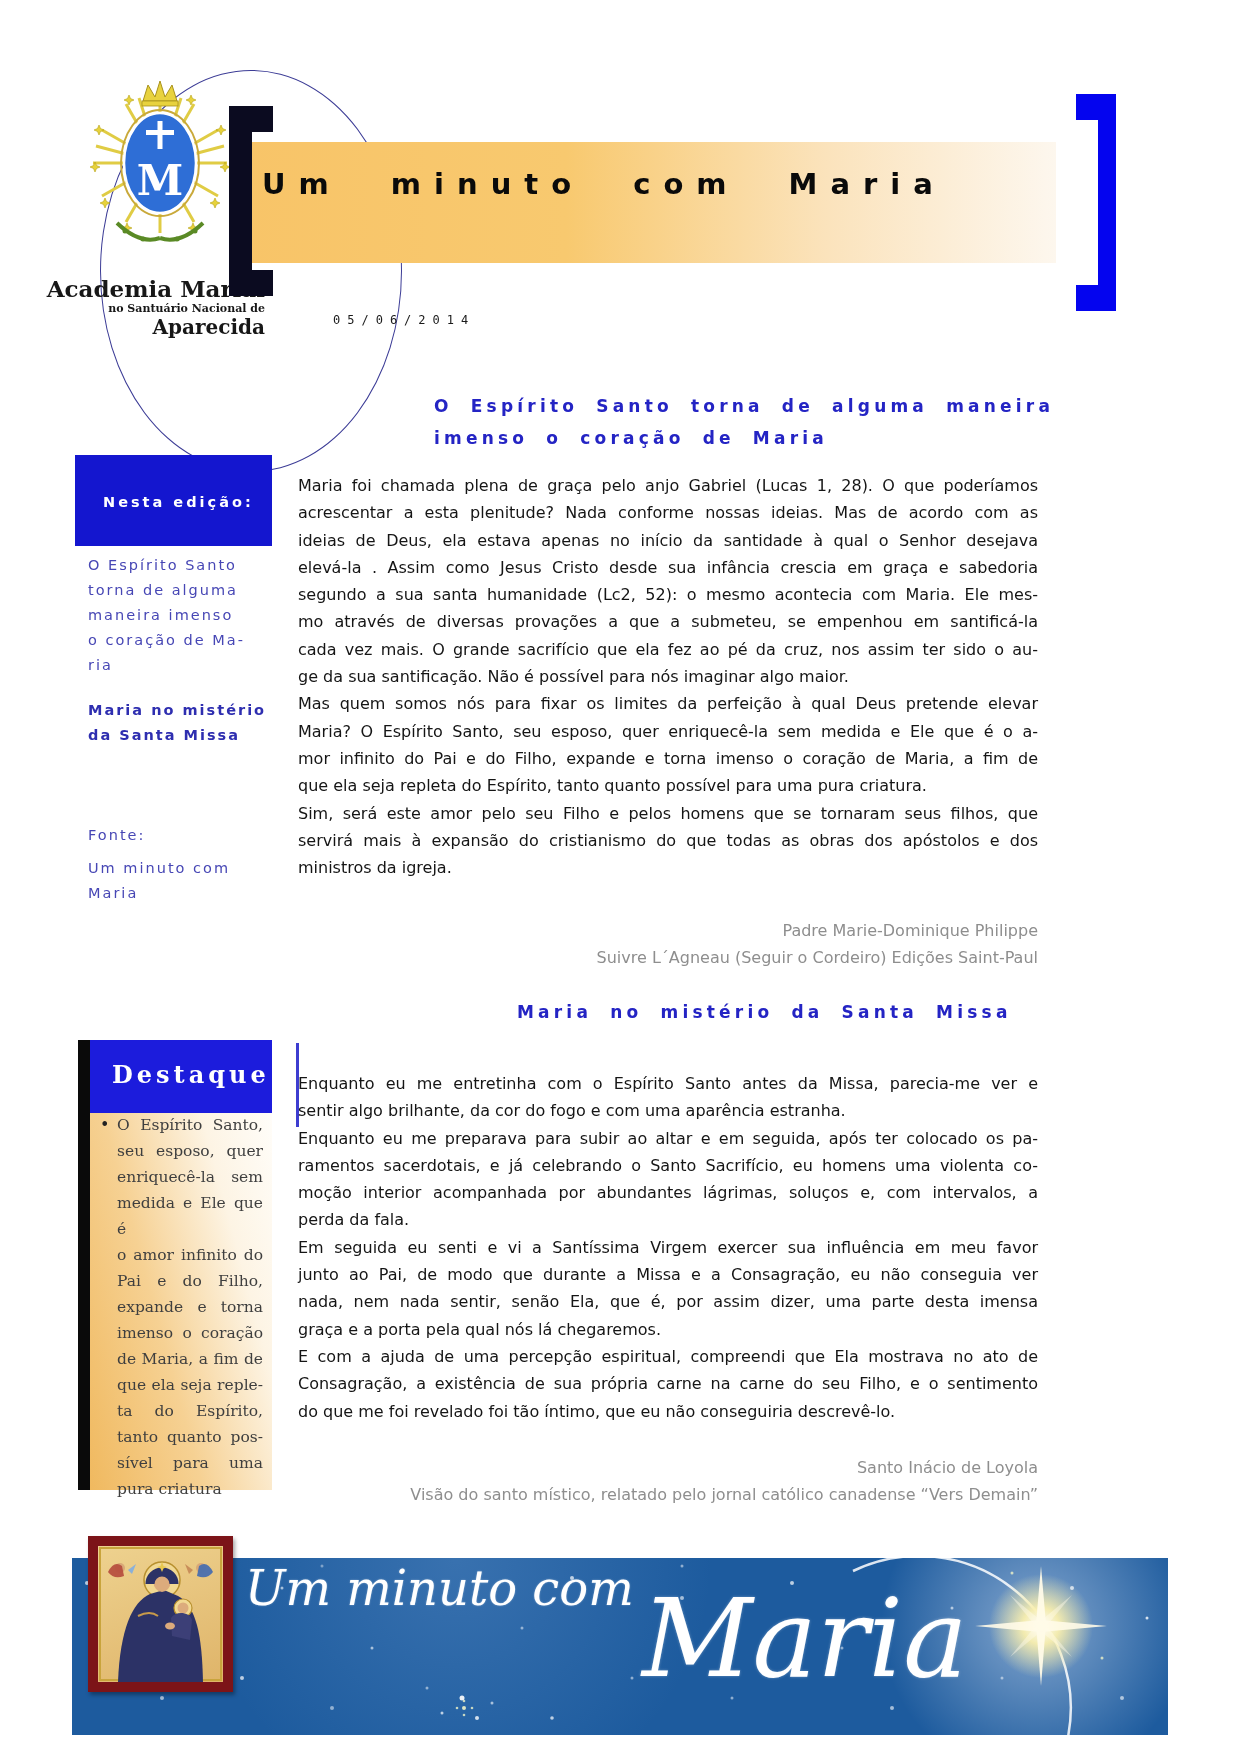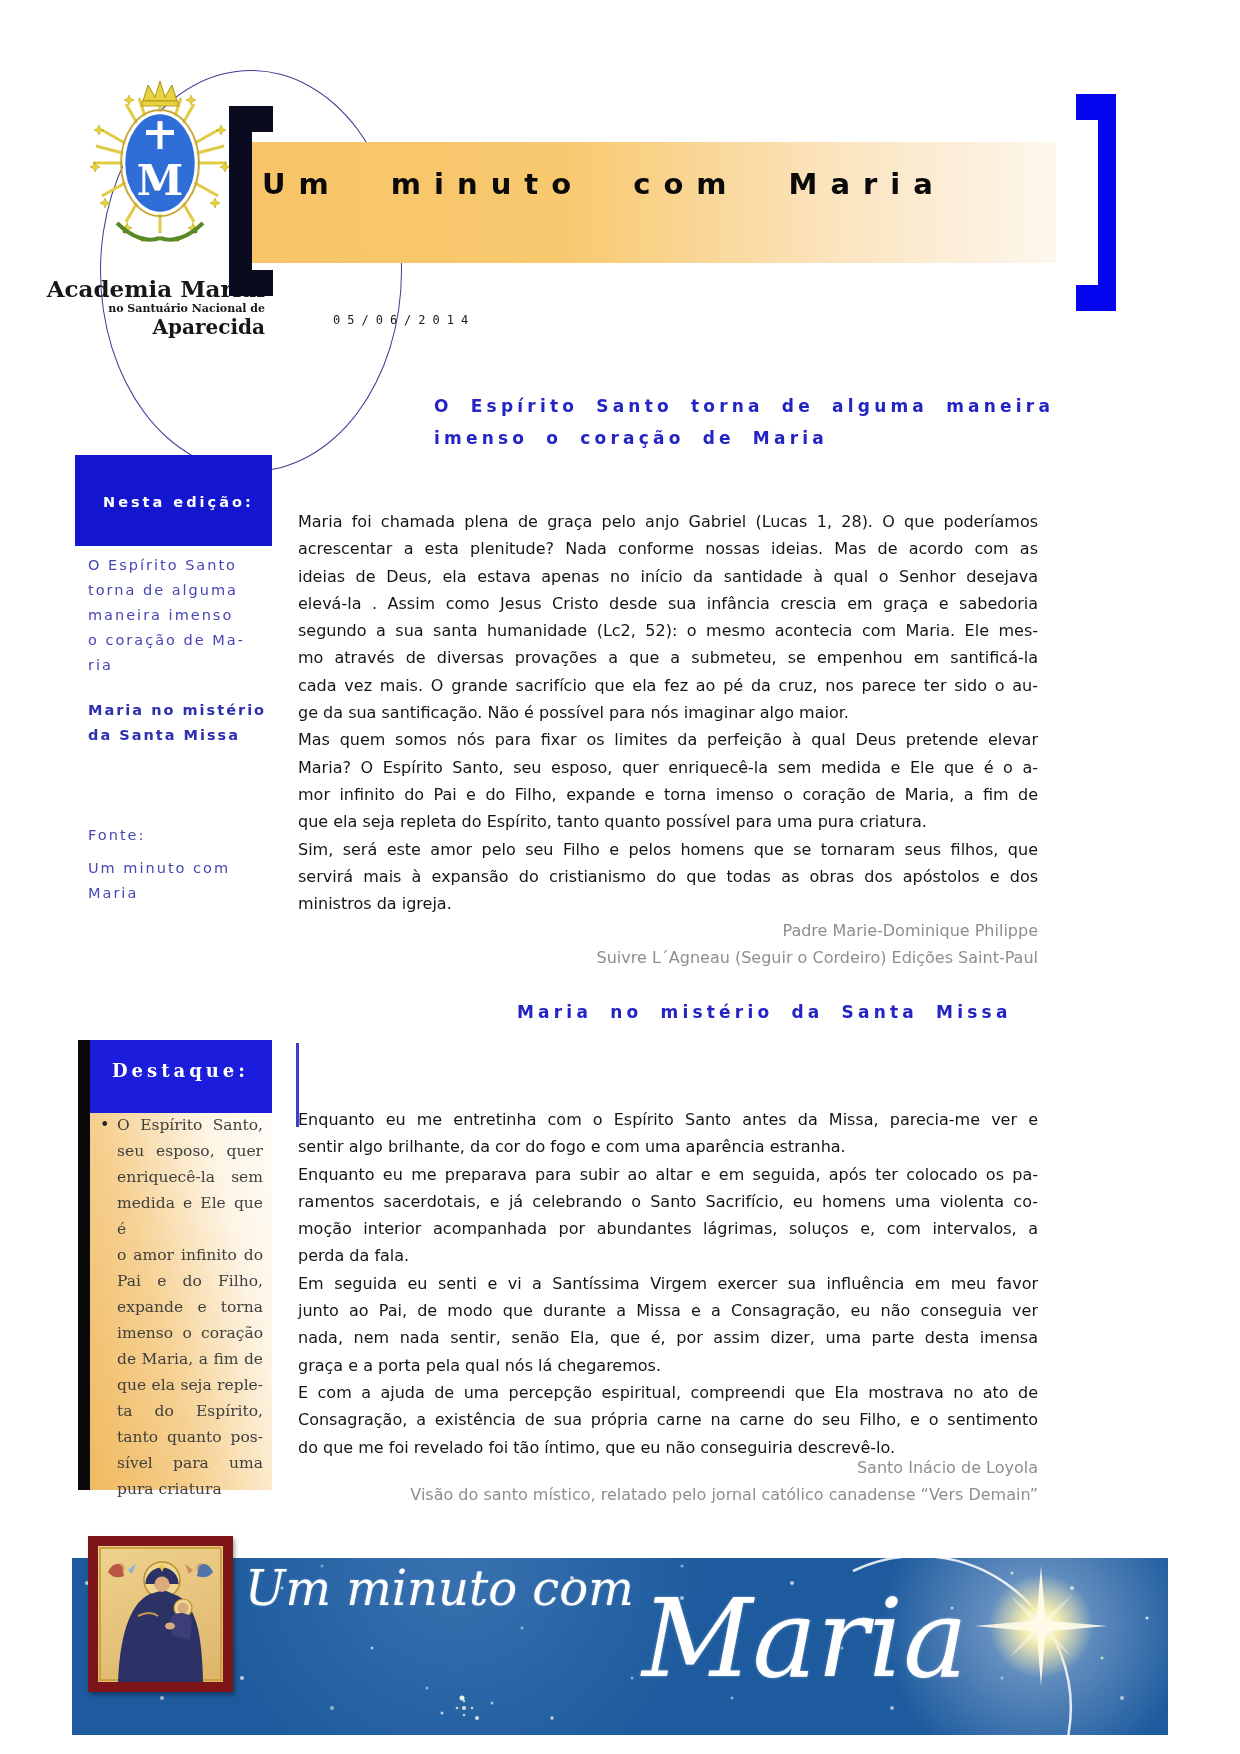--- a/index.html
+++ b/index.html
@@ -43,35 +43,35 @@
         letter-spacing:3px;white-space:nowrap;}
   .side-item{left:88px;width:190px;z-index:2;color:#4747b5;font-size:14.5px;letter-spacing:2px;
         line-height:25px;white-space:pre-line;}
   .side-item.b{color:#2e2eb0;font-weight:bold;}
   .item1-pos{top:553px;}
   .item2-pos{top:698px;}
   .fonte-pos{top:823px;}
   .fonteval-pos{top:856px;}
 
   
-  .article{width:740px;left:298px;z-index:2;font-size:16px;line-height:27.3px;color:#151515;margin-top:36px;}
+  .article{width:740px;left:298px;z-index:2;font-size:16px;line-height:27.3px;color:#151515;}
   .a1-pos{top:472px;}
   .a2-pos{top:1070px;}
   .tl{text-align:justify;text-align-last:justify;}
   .tl-end{text-align-last:left;}
   .attribution{left:298px;width:740px;z-index:2;color:#8e8e8e;font-size:16px;line-height:27px;
         text-align:right;white-space:pre-line;}
   .att1-pos{top:917px;}
   .att2-pos{top:1454px;}
   .quote-tick{left:296px;top:1043px;width:3px;height:84px;background:#3d3dd0;z-index:1;}
 
   
   .destaque-bar{left:78px;top:1040px;width:12px;height:450px;background:#0a0a0a;z-index:2;}
   .destaque-box{left:90px;top:1040px;width:182px;height:73px;background:#1c1cdc;z-index:2;}
-  .destaque-label{left:112px;top:1060px;z-index:3;color:#fff;font-size:18px;font-weight:bold;
+  .destaque-label{left:112px;top:1060px;z-index:3;color:#fff;font-size:24px;font-weight:bold;
         letter-spacing:4px;font-family:"DejaVu Serif","Liberation Serif",serif;white-space:nowrap;}
   .destaque-panel{left:90px;top:1113px;width:182px;height:377px;z-index:1;
         background:linear-gradient(75deg,#f0b95f 0%,#f6d193 40%,#fdf4e4 75%,#fffdf9 100%);}
   .destaque-bullet{left:100px;top:1115px;z-index:2;font-size:16px;color:#222;
         font-family:"DejaVu Serif","Liberation Serif",serif;}
   .destaque-lines{left:117px;top:1112px;width:146px;z-index:2;color:#3f3f3f;font-size:15.5px;
         line-height:26px;font-family:"DejaVu Serif","Liberation Serif",serif;}
 
   
   .banner{left:72px;top:1558px;width:1096px;height:177px;z-index:1;overflow:hidden;
@@ -170,21 +170,21 @@
 
   <div class="abs h-blue h1-pos">O Espírito Santo torna de alguma maneira
 imenso o coração de Maria</div>
   <div class="abs article a1-pos">
       <div class="tl">Maria foi chamada plena de graça pelo anjo Gabriel (Lucas 1, 28). O que poderíamos</div>
       <div class="tl">acrescentar a esta plenitude? Nada conforme nossas ideias. Mas de acordo com as</div>
       <div class="tl">ideias de Deus, ela estava apenas no início da santidade à qual o Senhor desejava</div>
       <div class="tl">elevá-la . Assim como Jesus Cristo desde sua infância crescia em graça e sabedoria</div>
       <div class="tl">segundo a sua santa humanidade (Lc2, 52): o mesmo acontecia com Maria. Ele mes-</div>
       <div class="tl">mo através de diversas provações a que a submeteu, se empenhou em santificá-la</div>
-      <div class="tl">cada vez mais. O grande sacrifício que ela fez ao pé da cruz, nos parece ter sido o au-</div>
+      <div class="tl">cada vez mais. O grande sacrifício que ela fez ao pé da cruz, nos assim ter sido o au-</div>
       <div class="tl tl-end">ge da sua santificação. Não é possível para nós imaginar algo maior.</div>
       <div class="tl">Mas quem somos nós para fixar os limites da perfeição à qual Deus pretende elevar</div>
       <div class="tl">Maria?  O Espírito Santo, seu esposo, quer enriquecê-la sem medida e Ele que é o a-</div>
       <div class="tl">mor infinito do Pai e do Filho, expande e torna imenso o coração de Maria, a fim de</div>
       <div class="tl tl-end">que ela seja repleta do Espírito, tanto quanto possível para uma pura criatura.</div>
       <div class="tl">Sim, será este amor pelo seu Filho e pelos homens que se tornaram seus filhos, que</div>
       <div class="tl">servirá mais à expansão do cristianismo do que todas as obras dos apóstolos e dos</div>
       <div class="tl tl-end">ministros da igreja.</div>
     </div>
   <div class="abs attribution att1-pos">Padre Marie-Dominique Philippe

